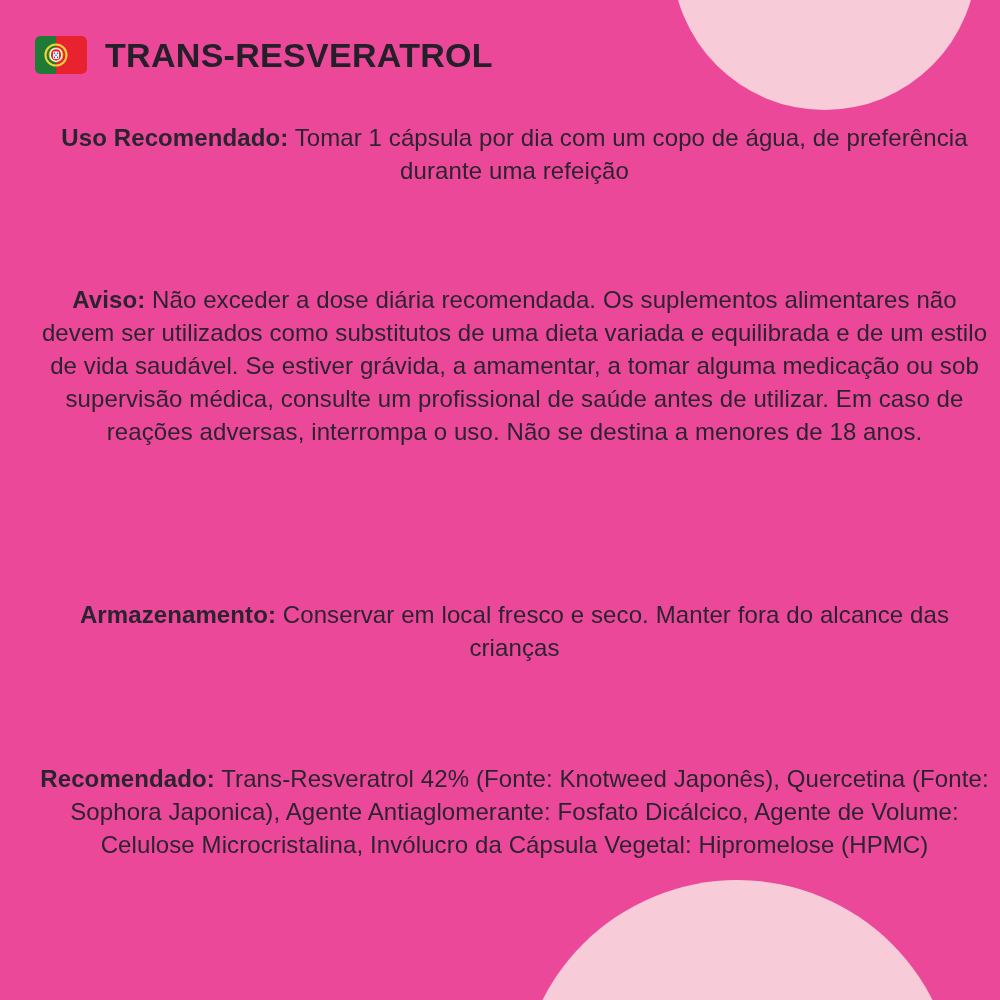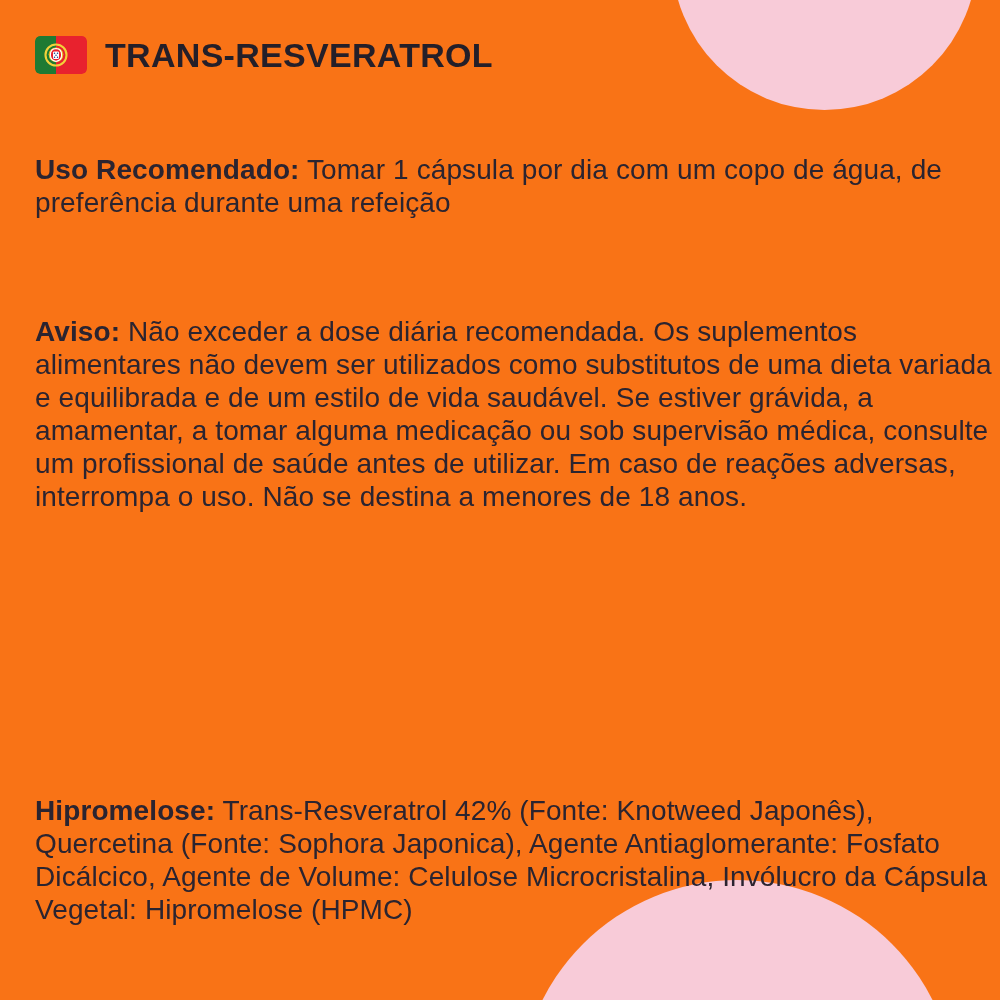--- a/index.html
+++ b/index.html
@@ -11,22 +11,23 @@
     height: 1000px;
     background: #fdeaf0;
     font-family: "Liberation Sans", sans-serif;
     overflow: hidden;
   }
 
   #label-card {
     position: relative;
     width: 1000px;
     height: 1000px;
-    background: #f97316;
+    background: #ec4899;
     overflow: hidden;
+    text-align: center;
   }
 
   
   .deco-circle {
     position: absolute;
     border-radius: 50%;
     background: #f8cbd8;
   }
   #deco-circle-top-right {
     width: 305px;
@@ -71,24 +72,23 @@
     line-height: 1;
     white-space: nowrap;
   }
 
   
   .section {
     position: absolute;
     left: 35px;
     right: 6px;
     color: #2b2430;
-    font-size: 28px;
+    font-size: 24px;
     line-height: 33px;
     letter-spacing: 0.1px;
-    margin-top: 32px;
   }
   .section .lead {
     font-weight: 700;
   }
   #section-uso        { top: 121px; }
   #section-aviso      { top: 283px; }
   #section-armazenamento { top: 598px; }
   #section-ingredientes  { top: 762px; }
 
   .section p {
@@ -134,19 +134,22 @@
     </div>
 
     <div class="section" id="section-uso">
       <p><span class="lead">Uso Recomendado:</span><span> Tomar 1 cápsula por dia com um copo de água, de preferência durante uma refeição</span></p>
     </div>
 
     <div class="section" id="section-aviso">
       <p><span class="lead">Aviso:</span><span> Não exceder a dose diária recomendada. Os suplementos alimentares não devem ser utilizados como substitutos de uma dieta variada e equilibrada e de um estilo de vida saudável. Se estiver grávida, a amamentar, a tomar alguma medicação ou sob supervisão médica, consulte um profissional de saúde antes de utilizar. Em caso de reações adversas, interrompa o uso. Não se destina a menores de 18 anos.</span></p>
     </div>
 
+    <div class="section" id="section-armazenamento">
+      <p><span class="lead">Armazenamento:</span><span> Conservar em local fresco e seco. Manter fora do alcance das crianças</span></p>
+    </div>
 
     <div class="section" id="section-ingredientes">
-      <p><span class="lead">Hipromelose:</span><span> Trans-Resveratrol 42% (Fonte: Knotweed Japonês), Quercetina (Fonte: Sophora Japonica), Agente Antiaglomerante: Fosfato Dicálcico, Agente de Volume: Celulose Microcristalina, Invólucro da Cápsula Vegetal: Hipromelose (HPMC)</span></p>
+      <p><span class="lead">Recomendado:</span><span> Trans-Resveratrol 42% (Fonte: Knotweed Japonês), Quercetina (Fonte: Sophora Japonica), Agente Antiaglomerante: Fosfato Dicálcico, Agente de Volume: Celulose Microcristalina, Invólucro da Cápsula Vegetal: Hipromelose (HPMC)</span></p>
     </div>
 
   </div>
 </div>
 
 </body></html>

